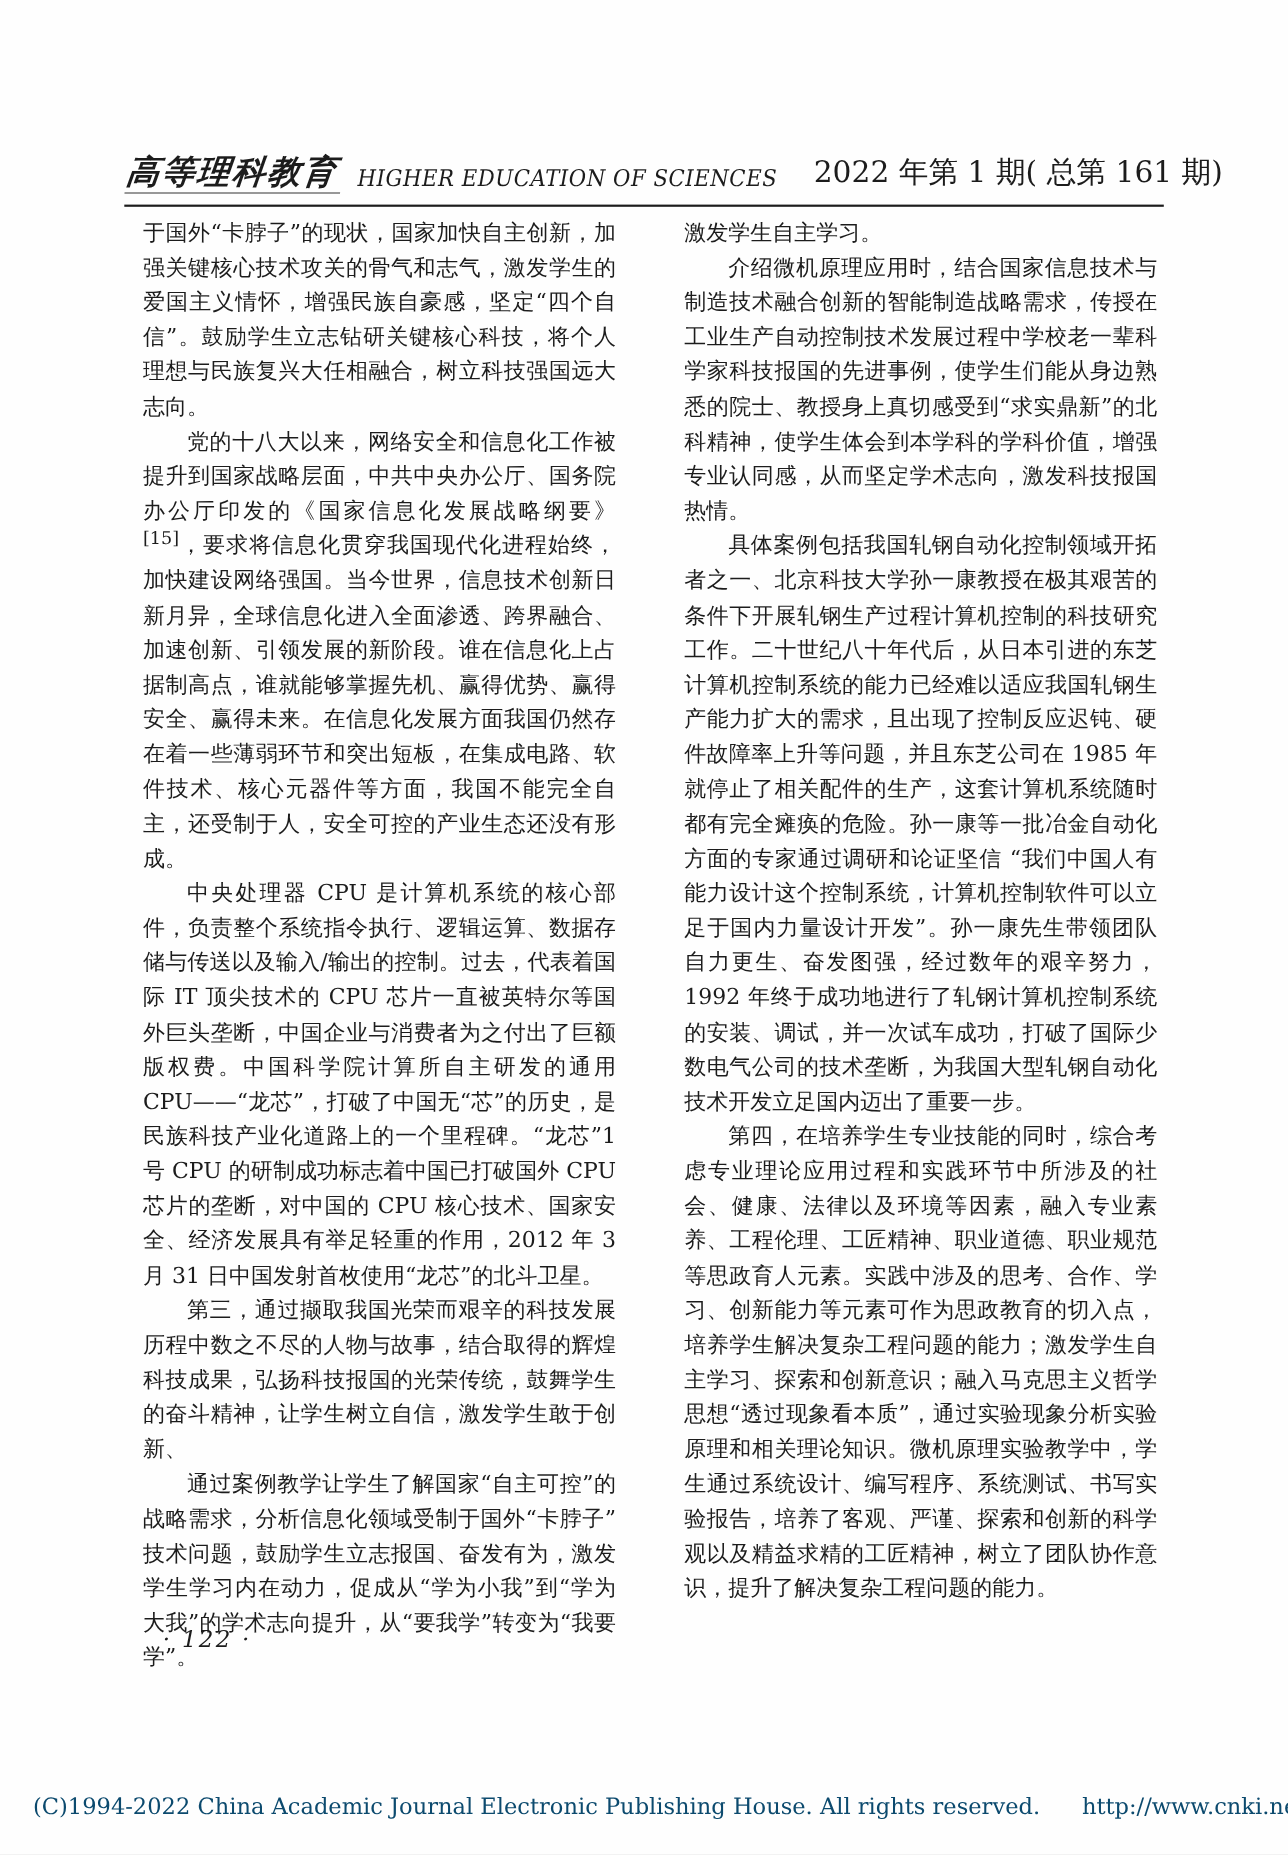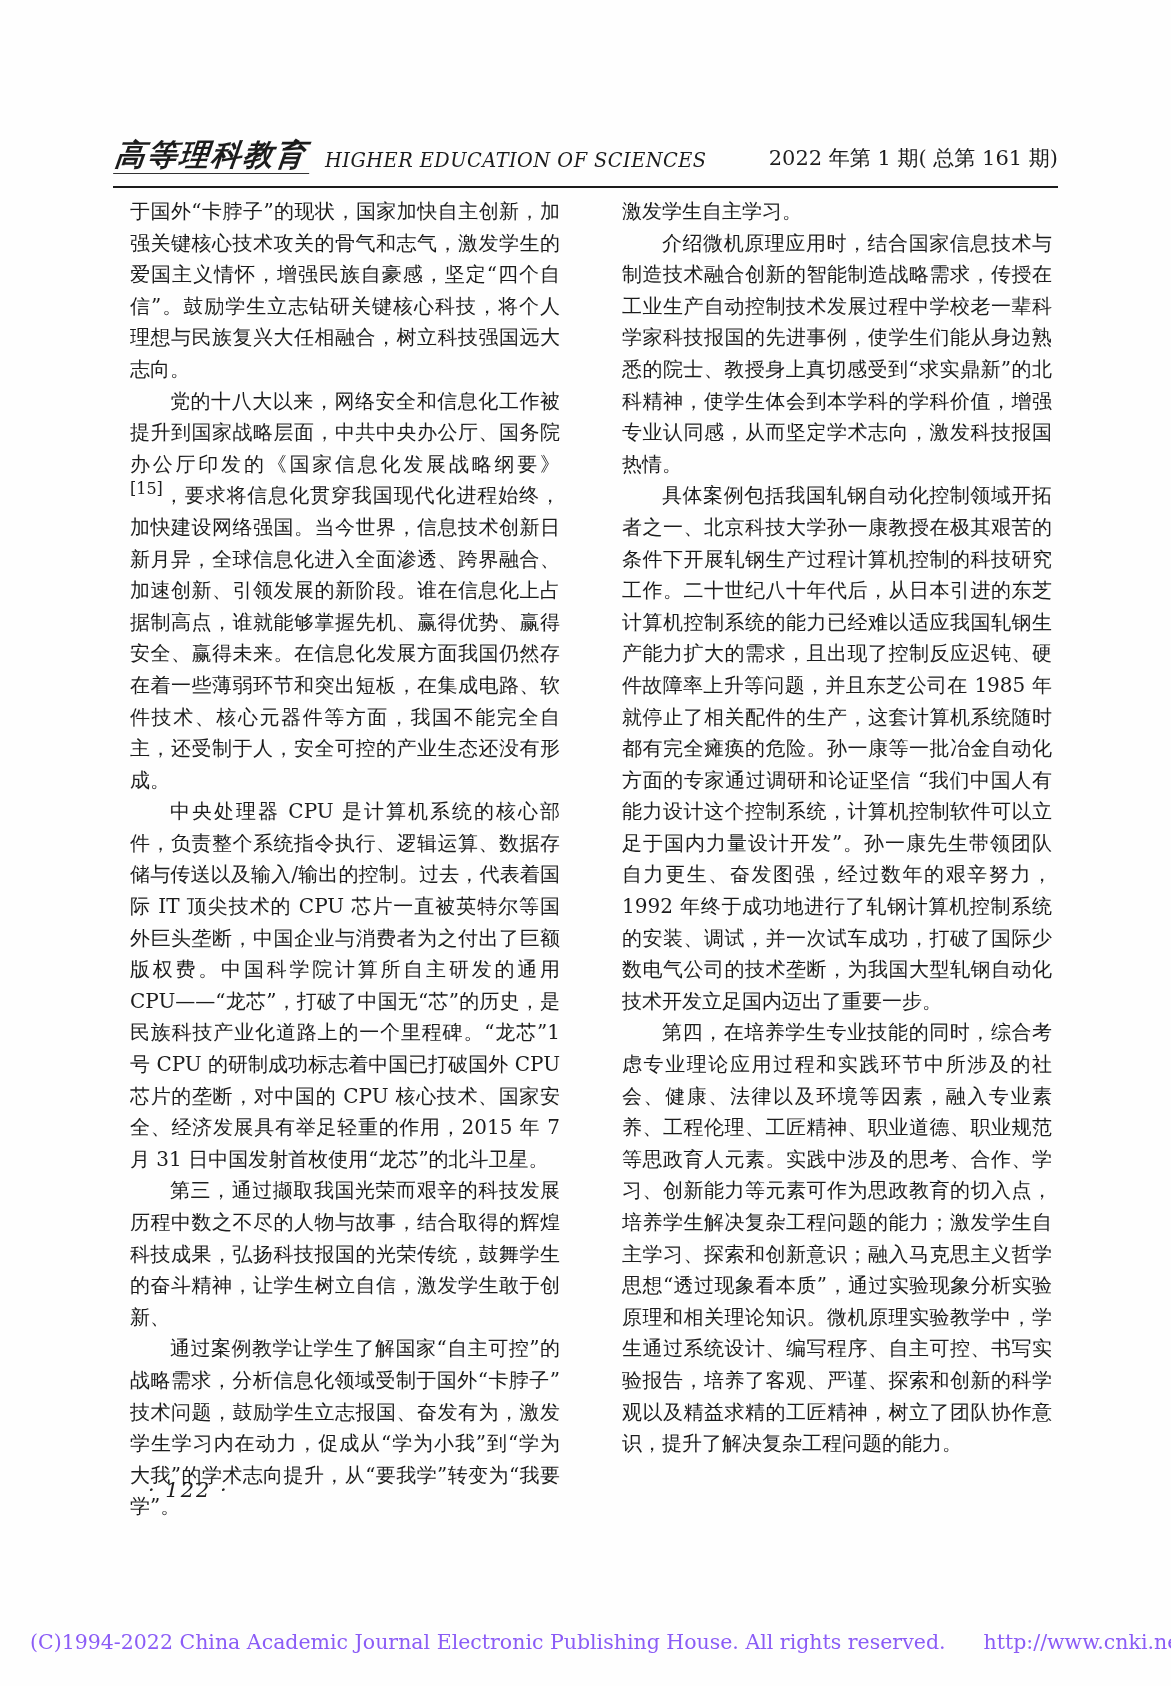--- a/index.html
+++ b/index.html
@@ -40,21 +40,21 @@
     font-size: 21px;
     letter-spacing: 0.5px;
     margin-left: 14px;
     padding-bottom: 2px;
     white-space: nowrap;
     transform: scaleX(0.92);
     transform-origin: left bottom;
   }
   .issue-info {
     margin-left: auto;
-    font-size: 21px;
+    font-size: 27px;
     padding-bottom: 2px;
     white-space: nowrap;
     text-align: right;
   }
   .header-rule {
     position: absolute;
     left: 113px;
     right: 113px;
     top: 186px;
     border-top: 2px solid #1c1c1c;
@@ -92,21 +92,21 @@
     letter-spacing: 2px;
     font-style: italic;
   }
   
   .footer {
     position: absolute;
     left: 30px;
     top: 1630px;
     width: 960px;
     display: flex;
-    color: #8b5cf6;
+    color: #0c4a6e;
     font-size: 20.5px;
     white-space: nowrap;
   }
   .footer .url { margin-left: 38px; }
 </style>
 </head>
 <body>
 
 <div class="page">
 
@@ -117,30 +117,30 @@
   </div>
   <div class="header-rule"></div>
 
   <div class="columns">
 
     <div class="column">
       <p>于国外“卡脖子”的现状，国家加快自主创新，加强关键核心技术攻关的骨气和志气，激发学生的爱国主义情怀，增强民族自豪感，坚定“四个自信”。鼓励学生立志钻研关键核心科技，将个人理想与民族复兴大任相融合，树立科技强国远大志向。</p>
       <p class="indent">
         <span>党的十八大以来，网络安全和信息化工作被提升到国家战略层面，中共中央办公厅、国务院办公厅印发的《国家信息化发展战略纲要》</span><sup class="cite">[15]</sup><span>，要求将信息化贯穿我国现代化进程始终，加快建设网络强国。当今世界，信息技术创新日新月异，全球信息化进入全面渗透、跨界融合、加速创新、引领发展的新阶段。谁在信息化上占据制高点，谁就能够掌握先机、赢得优势、赢得安全、赢得未来。在信息化发展方面我国仍然存在着一些薄弱环节和突出短板，在集成电路、软件技术、核心元器件等方面，我国不能完全自主，还受制于人，安全可控的产业生态还没有形成。</span>
       </p>
-      <p class="indent">中央处理器 CPU 是计算机系统的核心部件，负责整个系统指令执行、逻辑运算、数据存储与传送以及输入/输出的控制。过去，代表着国际 IT 顶尖技术的 CPU 芯片一直被英特尔等国外巨头垄断，中国企业与消费者为之付出了巨额版权费。中国科学院计算所自主研发的通用 CPU——“龙芯”，打破了中国无“芯”的历史，是民族科技产业化道路上的一个里程碑。“龙芯”1 号 CPU 的研制成功标志着中国已打破国外 CPU 芯片的垄断，对中国的 CPU 核心技术、国家安全、经济发展具有举足轻重的作用，2015 年 7 月 31 日中国发射首枚使用“龙芯”的北斗卫星。</p>
+      <p class="indent">中央处理器 CPU 是计算机系统的核心部件，负责整个系统指令执行、逻辑运算、数据存储与传送以及输入/输出的控制。过去，代表着国际 IT 顶尖技术的 CPU 芯片一直被英特尔等国外巨头垄断，中国企业与消费者为之付出了巨额版权费。中国科学院计算所自主研发的通用 CPU——“龙芯”，打破了中国无“芯”的历史，是民族科技产业化道路上的一个里程碑。“龙芯”1 号 CPU 的研制成功标志着中国已打破国外 CPU 芯片的垄断，对中国的 CPU 核心技术、国家安全、经济发展具有举足轻重的作用，2012 年 3 月 31 日中国发射首枚使用“龙芯”的北斗卫星。</p>
       <p class="indent">第三，通过撷取我国光荣而艰辛的科技发展历程中数之不尽的人物与故事，结合取得的辉煌科技成果，弘扬科技报国的光荣传统，鼓舞学生的奋斗精神，让学生树立自信，激发学生敢于创新、</p>
       <p class="indent">通过案例教学让学生了解国家“自主可控”的战略需求，分析信息化领域受制于国外“卡脖子”技术问题，鼓励学生立志报国、奋发有为，激发学生学习内在动力，促成从“学为小我”到“学为大我”的学术志向提升，从“要我学”转变为“我要学”。</p>
     </div>
 
     <div class="column">
       <p>激发学生自主学习。</p>
       <p class="indent">介绍微机原理应用时，结合国家信息技术与制造技术融合创新的智能制造战略需求，传授在工业生产自动控制技术发展过程中学校老一辈科学家科技报国的先进事例，使学生们能从身边熟悉的院士、教授身上真切感受到“求实鼎新”的北科精神，使学生体会到本学科的学科价值，增强专业认同感，从而坚定学术志向，激发科技报国热情。</p>
       <p class="indent">具体案例包括我国轧钢自动化控制领域开拓者之一、北京科技大学孙一康教授在极其艰苦的条件下开展轧钢生产过程计算机控制的科技研究工作。二十世纪八十年代后，从日本引进的东芝计算机控制系统的能力已经难以适应我国轧钢生产能力扩大的需求，且出现了控制反应迟钝、硬件故障率上升等问题，并且东芝公司在 1985 年就停止了相关配件的生产，这套计算机系统随时都有完全瘫痪的危险。孙一康等一批冶金自动化方面的专家通过调研和论证坚信 “我们中国人有能力设计这个控制系统，计算机控制软件可以立足于国内力量设计开发”。孙一康先生带领团队自力更生、奋发图强，经过数年的艰辛努力，1992 年终于成功地进行了轧钢计算机控制系统的安装、调试，并一次试车成功，打破了国际少数电气公司的技术垄断，为我国大型轧钢自动化技术开发立足国内迈出了重要一步。</p>
-      <p class="indent">第四，在培养学生专业技能的同时，综合考虑专业理论应用过程和实践环节中所涉及的社会、健康、法律以及环境等因素，融入专业素养、工程伦理、工匠精神、职业道德、职业规范等思政育人元素。实践中涉及的思考、合作、学习、创新能力等元素可作为思政教育的切入点，培养学生解决复杂工程问题的能力；激发学生自主学习、探索和创新意识；融入马克思主义哲学思想“透过现象看本质”，通过实验现象分析实验原理和相关理论知识。微机原理实验教学中，学生通过系统设计、编写程序、自主可控、书写实验报告，培养了客观、严谨、探索和创新的科学观以及精益求精的工匠精神，树立了团队协作意识，提升了解决复杂工程问题的能力。</p>
+      <p class="indent">第四，在培养学生专业技能的同时，综合考虑专业理论应用过程和实践环节中所涉及的社会、健康、法律以及环境等因素，融入专业素养、工程伦理、工匠精神、职业道德、职业规范等思政育人元素。实践中涉及的思考、合作、学习、创新能力等元素可作为思政教育的切入点，培养学生解决复杂工程问题的能力；激发学生自主学习、探索和创新意识；融入马克思主义哲学思想“透过现象看本质”，通过实验现象分析实验原理和相关理论知识。微机原理实验教学中，学生通过系统设计、编写程序、系统测试、书写实验报告，培养了客观、严谨、探索和创新的科学观以及精益求精的工匠精神，树立了团队协作意识，提升了解决复杂工程问题的能力。</p>
     </div>
 
   </div>
 
   <div class="page-number">· 122 ·</div>
 
   <div class="footer">
     <span>(C)1994-2022 China Academic Journal Electronic Publishing House. All rights reserved.</span>
     <span class="url">http://www.cnki.net</span>
   </div>

